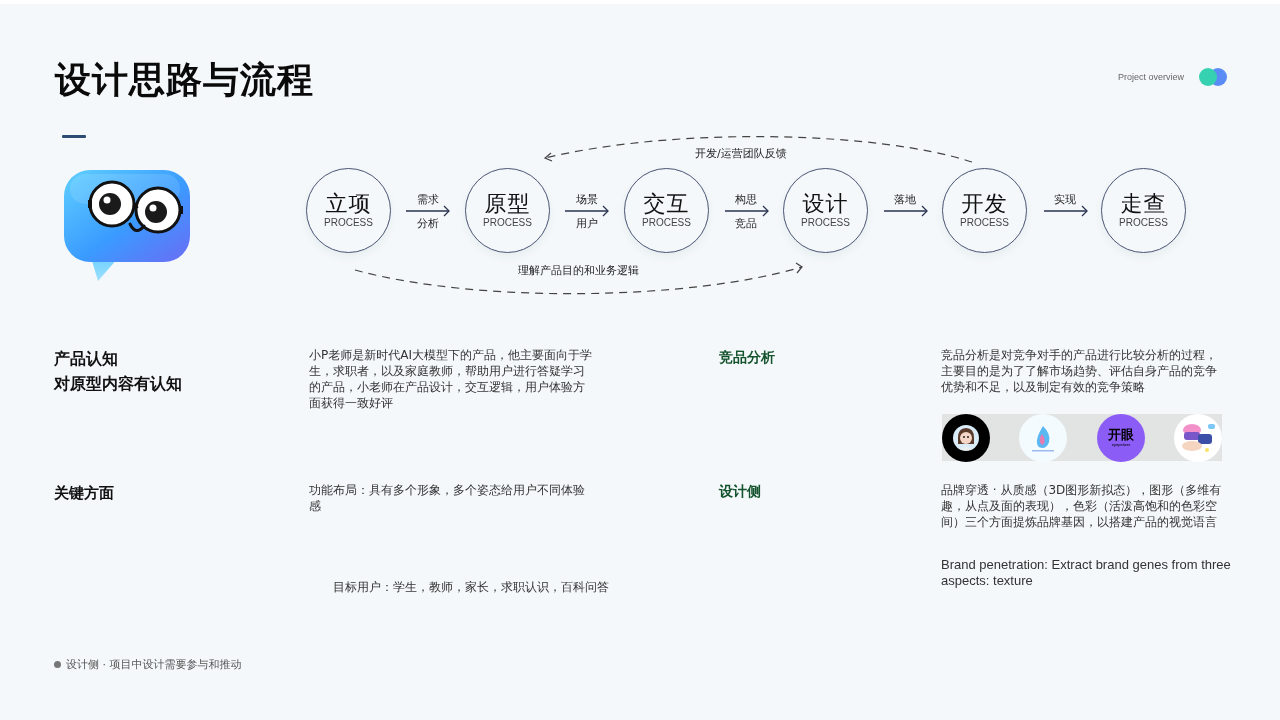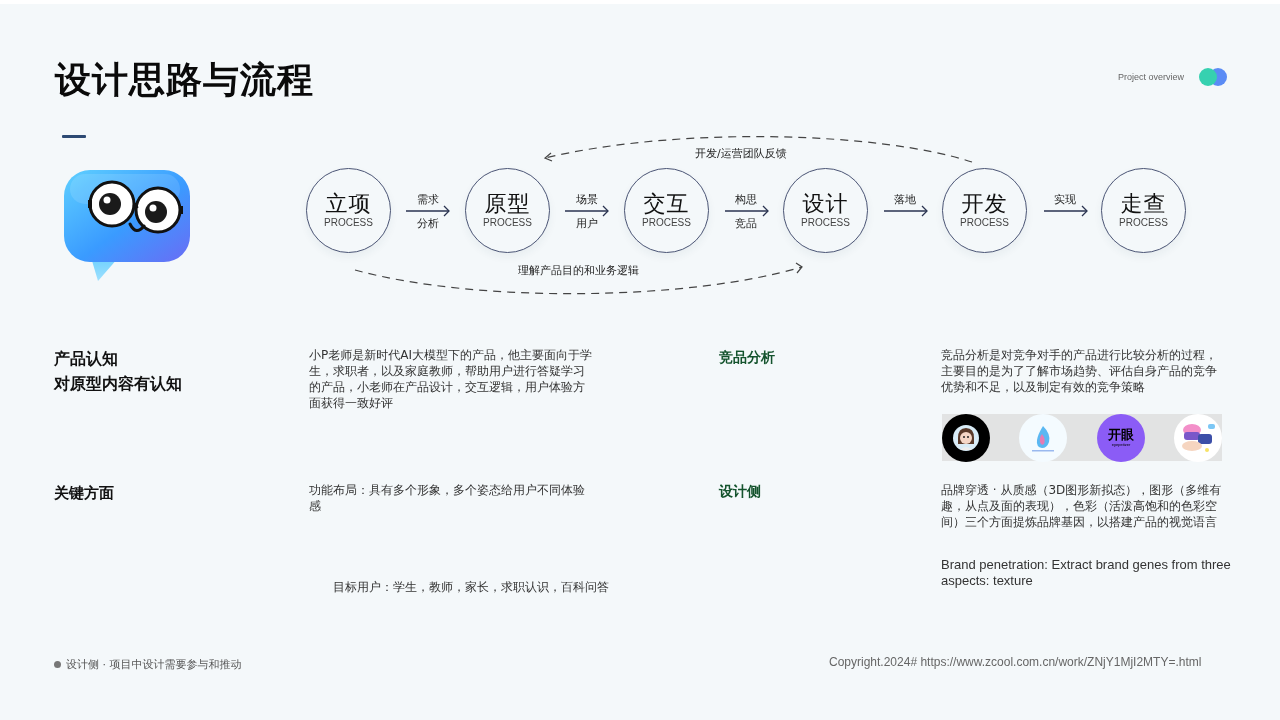--- a/index.html
+++ b/index.html
@@ -210,14 +210,13 @@
       <circle cx="29" cy="30" r="2" fill="#f7e266"></circle>
     </svg>
   </div>
 
   <div class="abs sec-head-sm" style="left:719px;top:479px;">设计侧</div>
   <div class="abs body-text" style="left:941px;top:478px;width:284px;">品牌穿透 · 从质感（3D图形新拟态），图形（多维有趣，从点及面的表现），色彩（活泼高饱和的色彩空间）三个方面提炼品牌基因，以搭建产品的视觉语言</div>
   <div class="abs body-en" style="left:941px;top:553px;width:290px;">Brand penetration: Extract brand genes from three aspects: texture</div>
 
   <div class="abs footer-dot"></div>
   <div class="abs footer-left">设计侧 · 项目中设计需要参与和推动</div>
-  <div class="abs footer-right">Copyright.2024# https://www.zcool.com.cn/work/ZNjY1MjI2MTY=.html</div>
 </div>
 
 </body></html>

